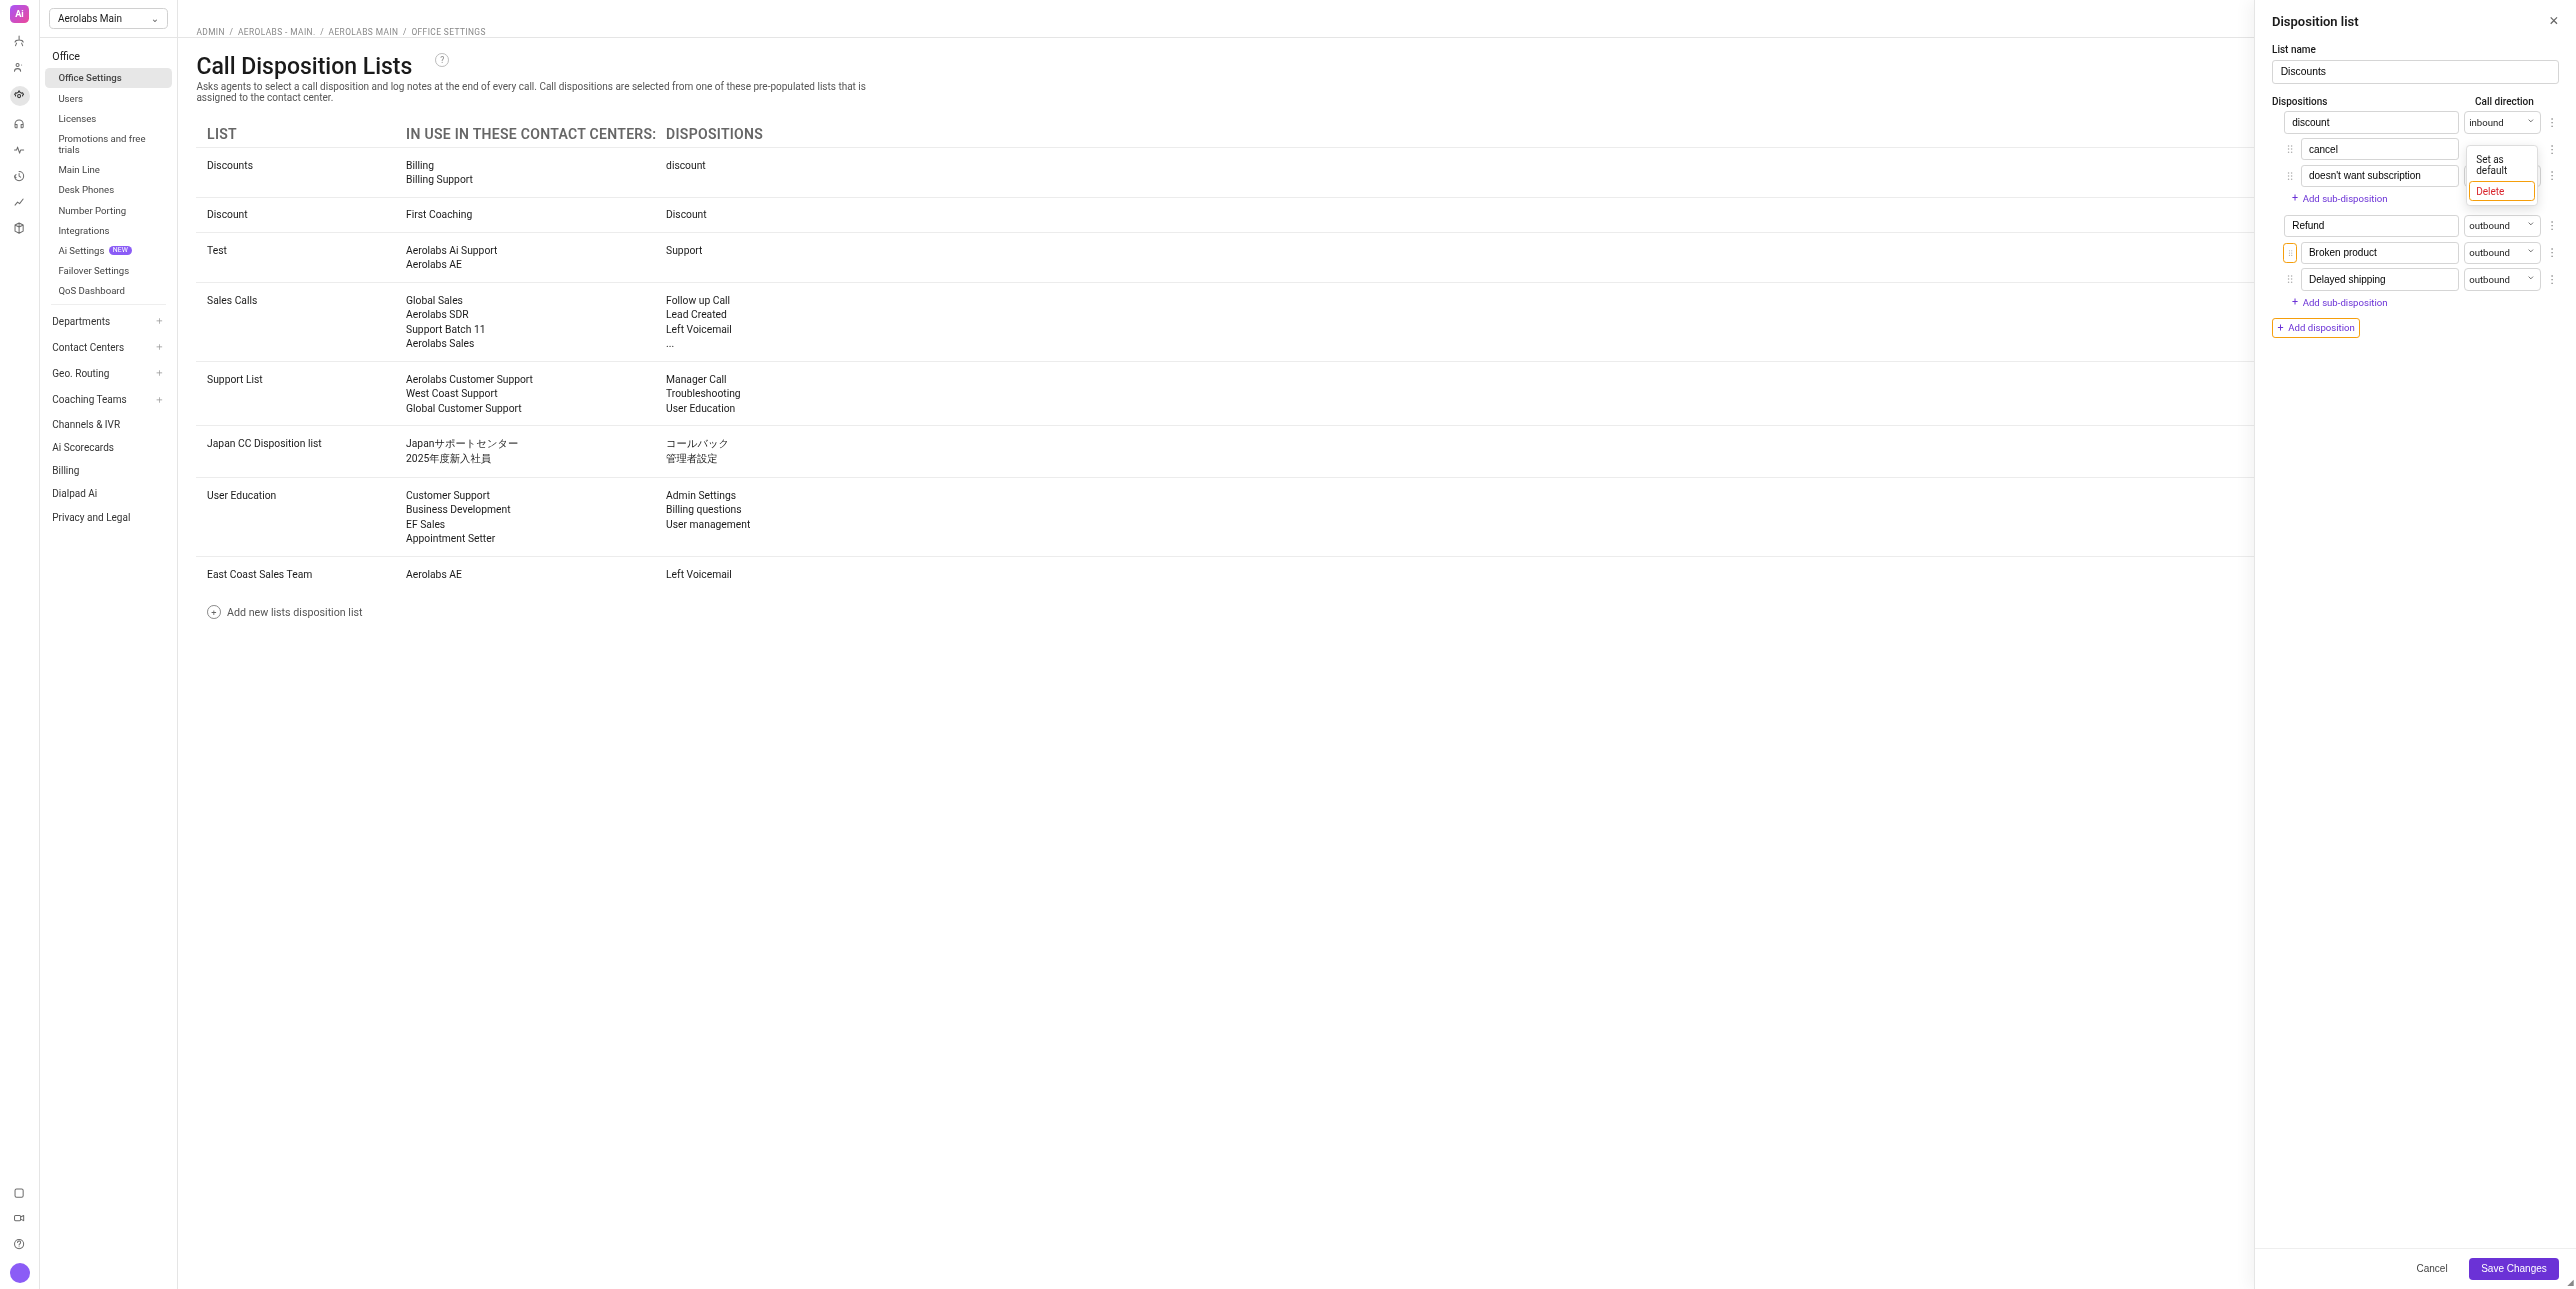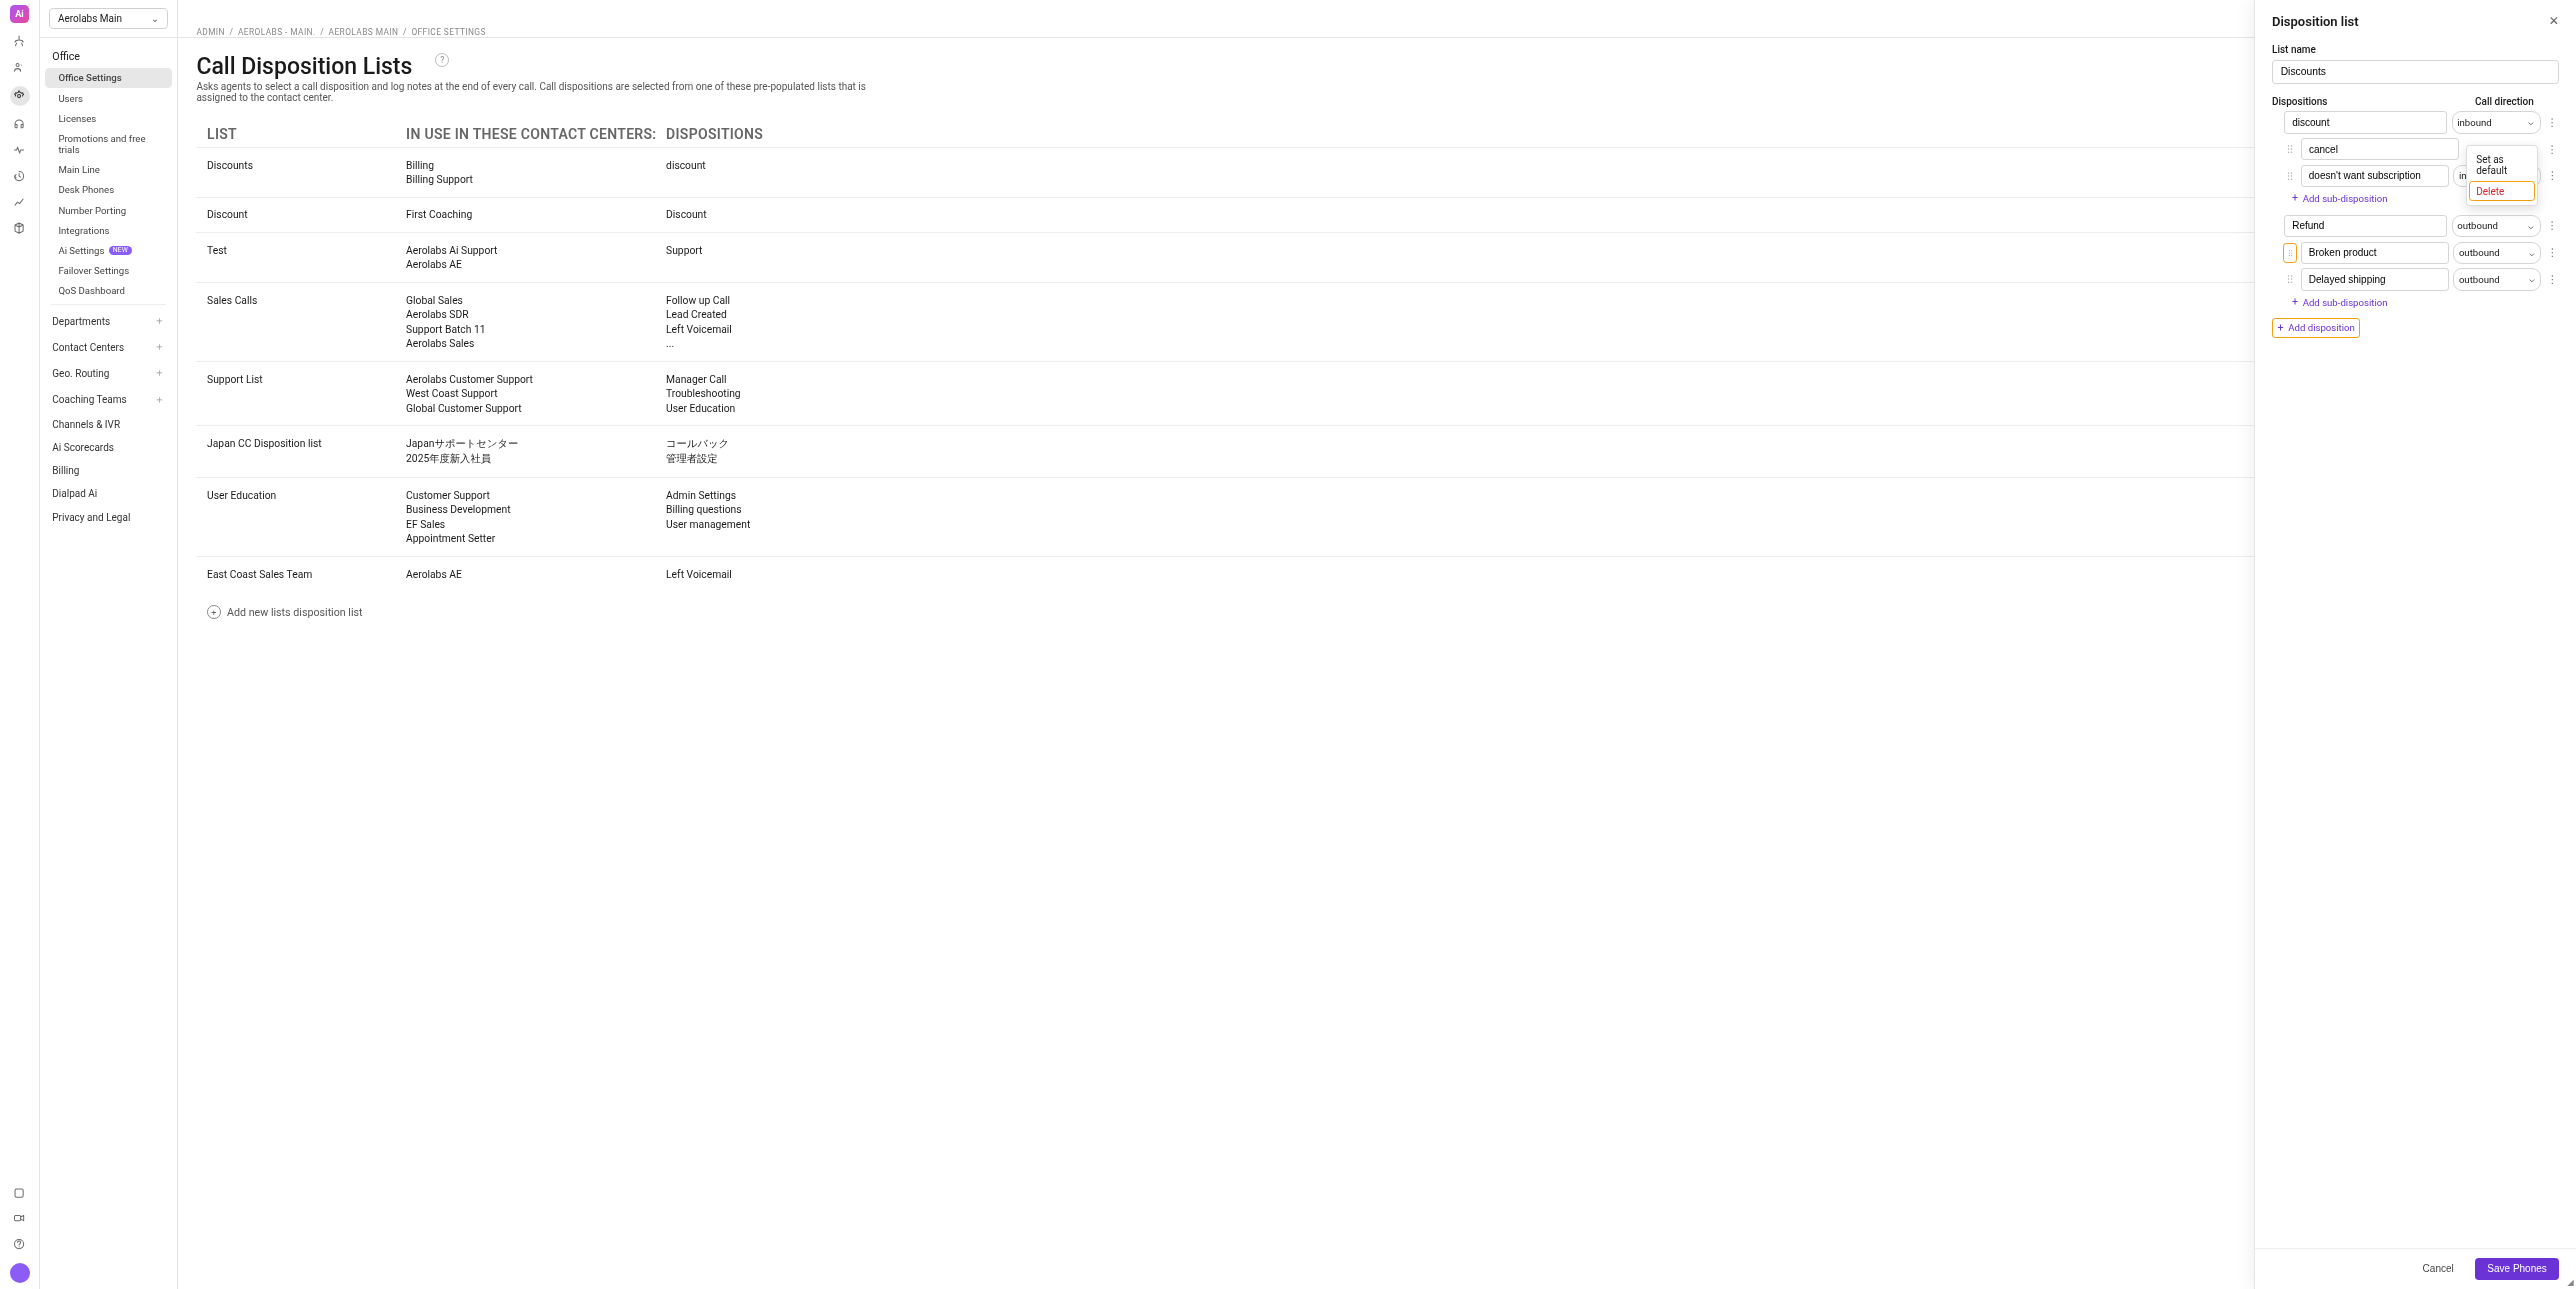--- a/index.html
+++ b/index.html
@@ -41,21 +41,21 @@
 .panel-head .close { margin-left:auto; color:#666; cursor:pointer; font-size:12.2px;}
 .panel-body { flex:1; overflow-y:auto; padding:0 17px 15.3px; }
 .fld-lbl { font-size:10px; font-weight:500; margin:7.7px 0 4.6px; }
 .fld-input { width:100%; border:0.8px solid #d5d5d5; border-radius:3.1px; padding:5.4px 7.7px; font-size:10.3px; }
 .cols-head { display:flex; gap:7.7px; margin-top:12.2px; font-size:10px; font-weight:500; }
 .cols-head .c1 { flex:1; } .cols-head .c2 { width:84px; }
 .disp-row { display:flex; align-items:center; gap:4.6px; margin-top:4.6px; }
 .drag { width:12.2px; color:#aaa; cursor:grab; display:flex;justify-content:center;}
 .drag.hl { outline:1.5px solid #f59e0b; border-radius:2.3px; padding:3.1px 1.5px; }
 .disp-row input.txt { flex:1; border:0.8px solid #d5d5d5; border-radius:3.1px; padding:4.6px 6.9px; font-size:10px;}
-.sel { width:89px; border:0.8px solid #d5d5d5; border-radius:9px; padding:4.6px 4.6px; font-size:9.6px; background:#fff; display:flex;align-items:flex-end;justify-content:space-between;gap:3.1px;}
+.sel { width:77px; border:0.8px solid #d5d5d5; border-radius:4px; padding:4.6px 4.6px; font-size:9.6px; background:#fff; display:flex;align-items:flex-start;justify-content:space-between;gap:3.1px;}
 .kebab { width:13.8px;color:#777;text-align:center;cursor:pointer;}
 .add-sub { color:#6b32d6; font-size:9.6px; display:flex;align-items:center;gap:4.6px; margin:6.1px 0 10.7px 20px; cursor:pointer;}
 .add-disp-wrap { display:inline-flex; border:1.5px solid #f59e0b; border-radius:3.1px; padding:3.1px 4.6px; }
 .add-disp { color:#6b32d6; font-size:9.6px; display:flex;align-items:center;gap:4.6px; cursor:pointer;}
 .plus-sm { font-size:10.7px; line-height:1;}
 .panel-foot { padding:9.2px 17px; border-top:0.8px solid #eee; display:flex; justify-content:flex-end; gap:9.2px;}
 .btn { padding:5.4px 12.2px; border-radius:3.8px; font-size:10px; cursor:pointer; border:none; }
 .btn.ghost { background:transparent; color:#444; }
 .btn.primary { background:#6b32d6; color:#fff; }
 .ctx-menu { position:absolute; right:38px; top:145px; background:#fff; border:0.8px solid #ddd; border-radius:3.8px; box-shadow:0 3.1px 10.7px rgba(0,0,0,.12); padding:3.1px 0; width:72px; z-index:50;}
@@ -461,17 +461,17 @@
     </div>
 
     
     <div class="ctx-menu">
       <div class="ctx-item">Set as default</div>
       <div class="ctx-item del">Delete</div>
     </div>
   </div>
   <div class="panel-foot">
     <button class="btn ghost">Cancel</button>
-    <button class="btn primary">Save Phones</button>
+    <button class="btn primary">Save Changes</button>
   </div>
   <div class="corner">◢</div>
 </div>
 
 
 </body></html>

